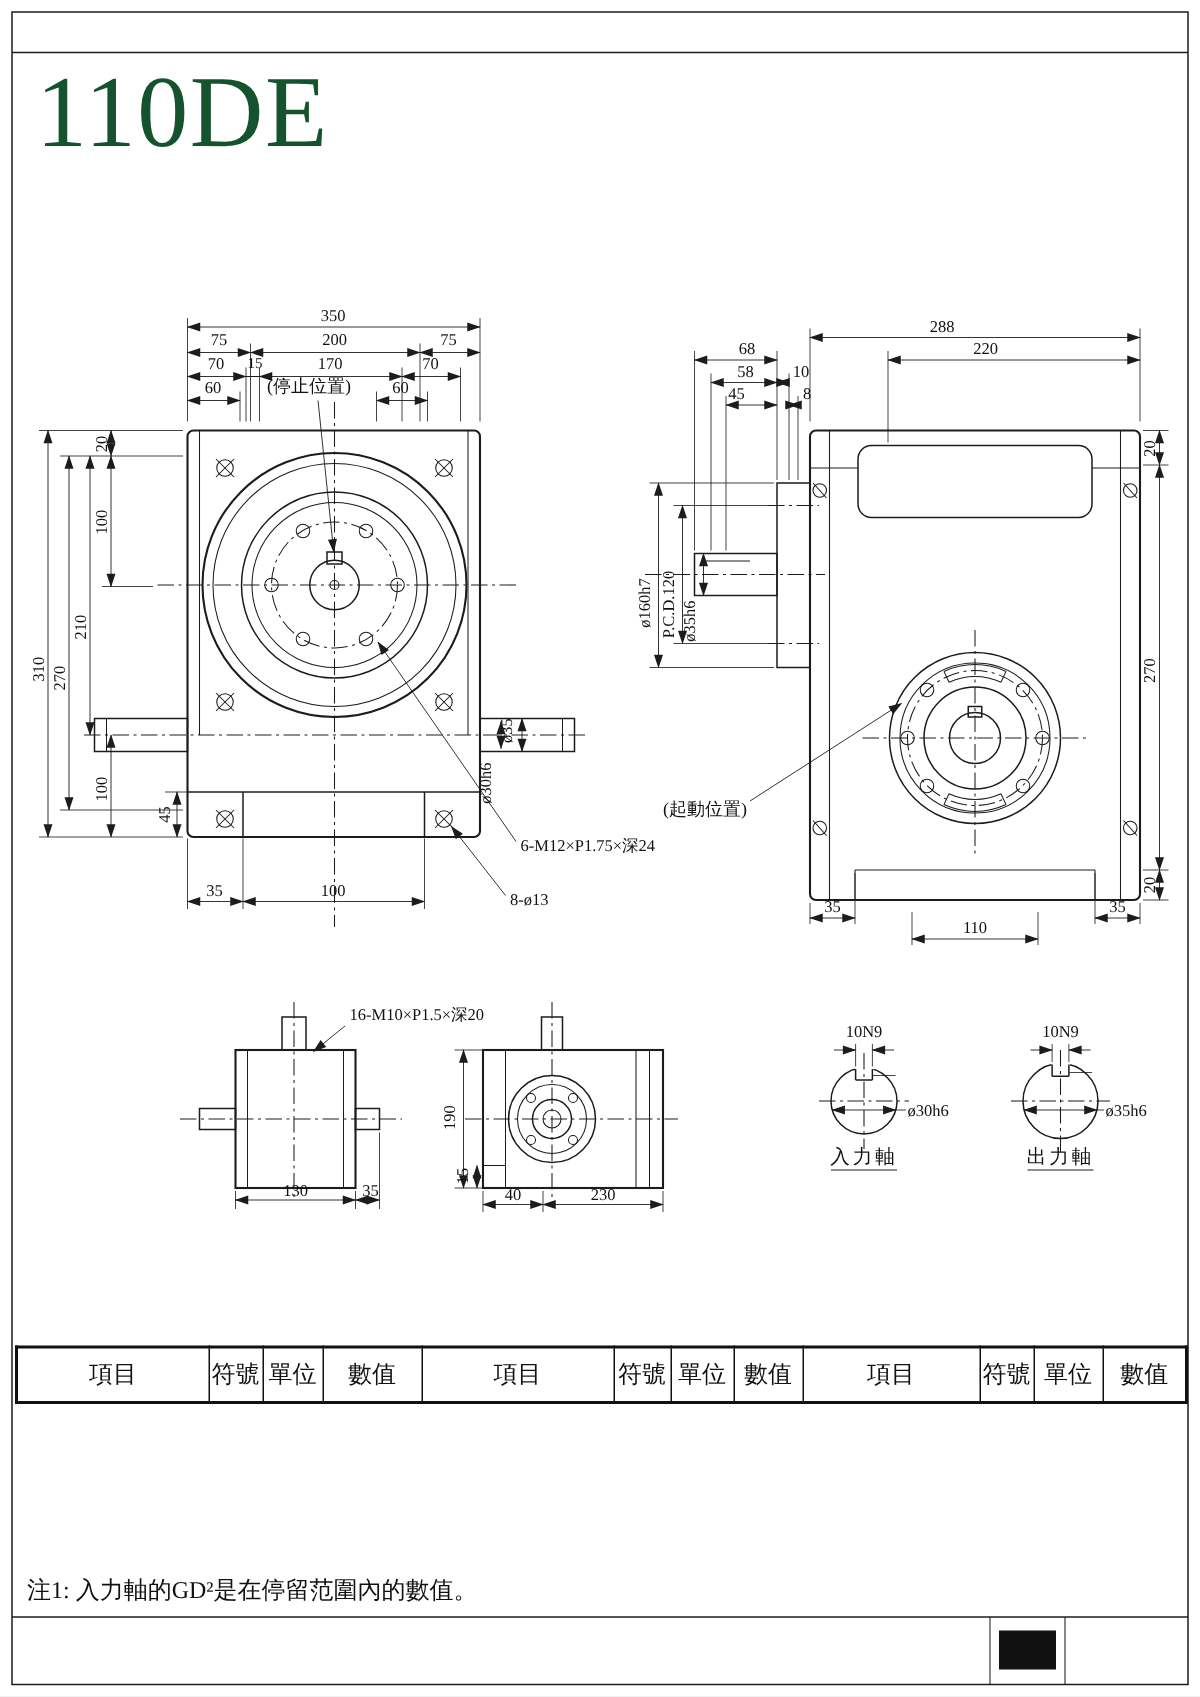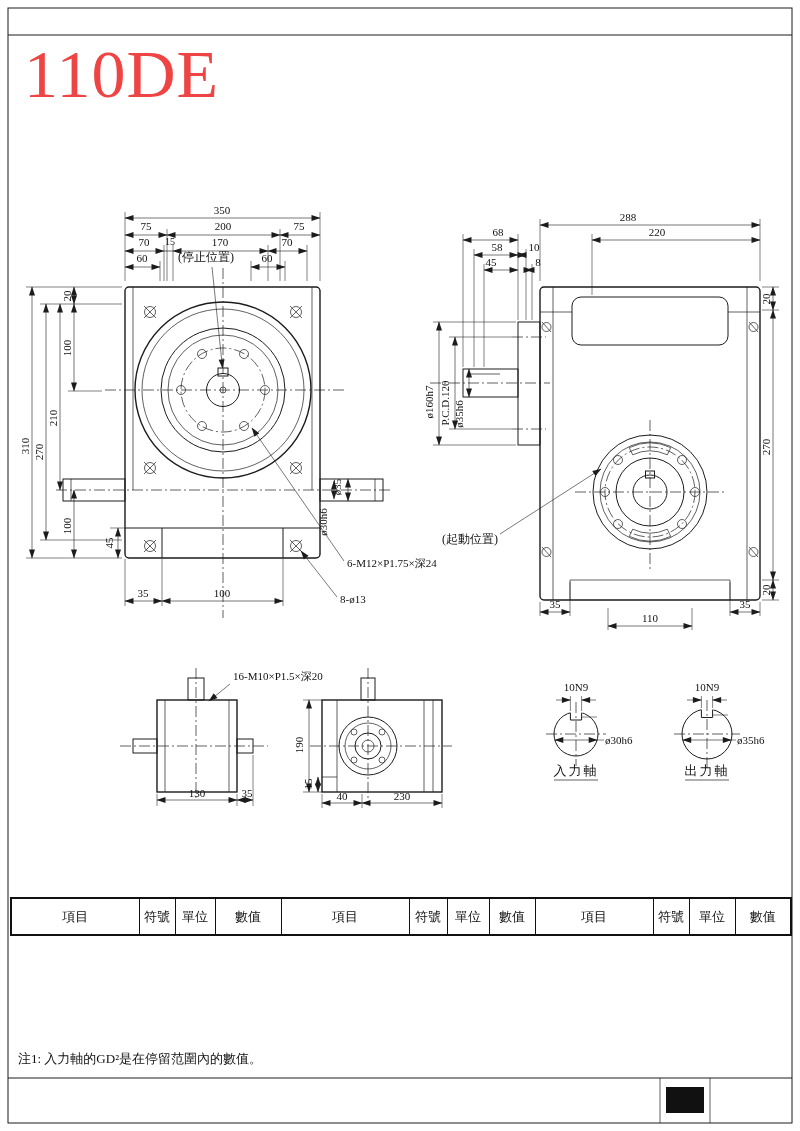--- a/index.html
+++ b/index.html
@@ -1,41 +1,41 @@
 <!DOCTYPE html>
 <html><head>
 <meta charset="utf-8">
 <style>
   html,body{margin:0;padding:0;background:#e8e8e8;}
   .page{position:relative;width:800px;height:1131px;background:#ffffff;overflow:hidden;
         font-family:"Liberation Serif",serif;color:#111;}
   .page svg{position:absolute;left:0;top:0;}
   .title{position:absolute;left:24px;top:40px;font-family:"Liberation Serif",serif;
-         font-size:68px;line-height:1;letter-spacing:1px;color:#ef4444;}
+         font-size:68px;line-height:1;letter-spacing:1px;color:#14532d;}
   
   .ol{fill:none;stroke:#1c1c1c;stroke-width:1.4;}   
   .ml{fill:none;stroke:#1c1c1c;stroke-width:1.0;}
   .tl{fill:none;stroke:#1c1c1c;stroke-width:0.7;}   
   .cl{fill:none;stroke:#1c1c1c;stroke-width:0.7;stroke-dasharray:11 3 2 3;} 
   .ext{fill:none;stroke:#1c1c1c;stroke-width:0.55;}
   .dim{fill:none;stroke:#1c1c1c;stroke-width:0.6;marker-start:url(#ma);marker-end:url(#ma);}
   .ldr{fill:none;stroke:#1c1c1c;stroke-width:0.6;marker-end:url(#ma);}
   text{fill:#111;font-family:"Liberation Serif",serif;}
   .d{font-size:11px;text-anchor:middle;}
   .ds{font-size:10px;text-anchor:middle;}
   .dl{font-size:11px;text-anchor:start;}
   .ck{font-size:12px;text-anchor:middle;}
   .sh{font-size:13px;text-anchor:middle;letter-spacing:2px;}
   
   table.spec{position:absolute;left:10px;top:897px;width:780px;border-collapse:collapse;
-             table-layout:fixed;font-family:"Liberation Serif",serif;font-size:13px;}
+             table-layout:fixed;font-family:"Liberation Serif",serif;font-size:16px;}
   table.spec th,table.spec td{border:1px solid #111;height:35px;text-align:center;
              padding:0 1px;font-weight:normal;overflow:hidden;white-space:nowrap;}
   table.spec{border:2px solid #111;}
-  .notes{position:absolute;left:18px;top:1050px;width:764px;font-size:13px;
+  .notes{position:absolute;left:18px;top:1050px;width:764px;font-size:16px;
          display:flex;gap:44px;white-space:nowrap;}
 </style>
 </head>
 <body>
 
 <div class="page">
 
   <div class="title">110DE</div>
 
   <svg width="800" height="1131" viewBox="0 0 800 1131">

